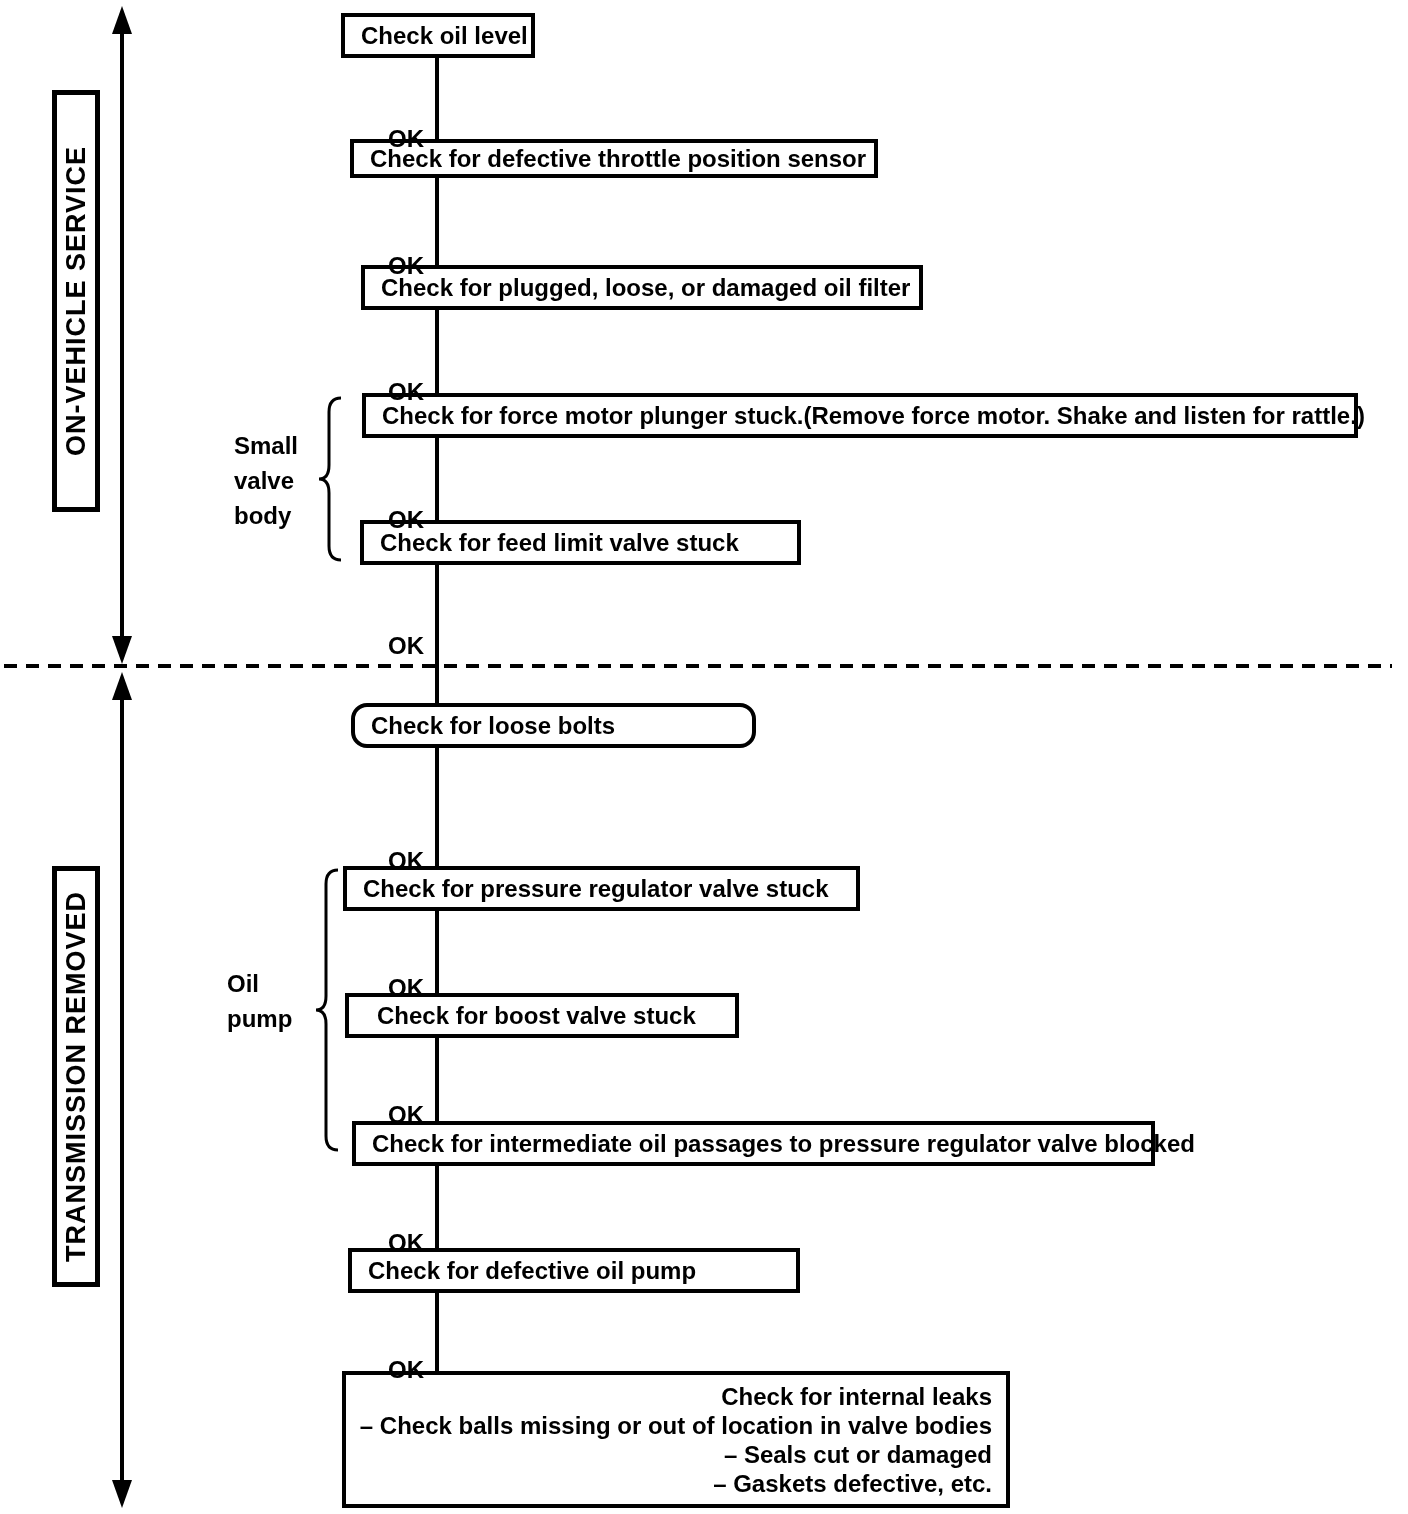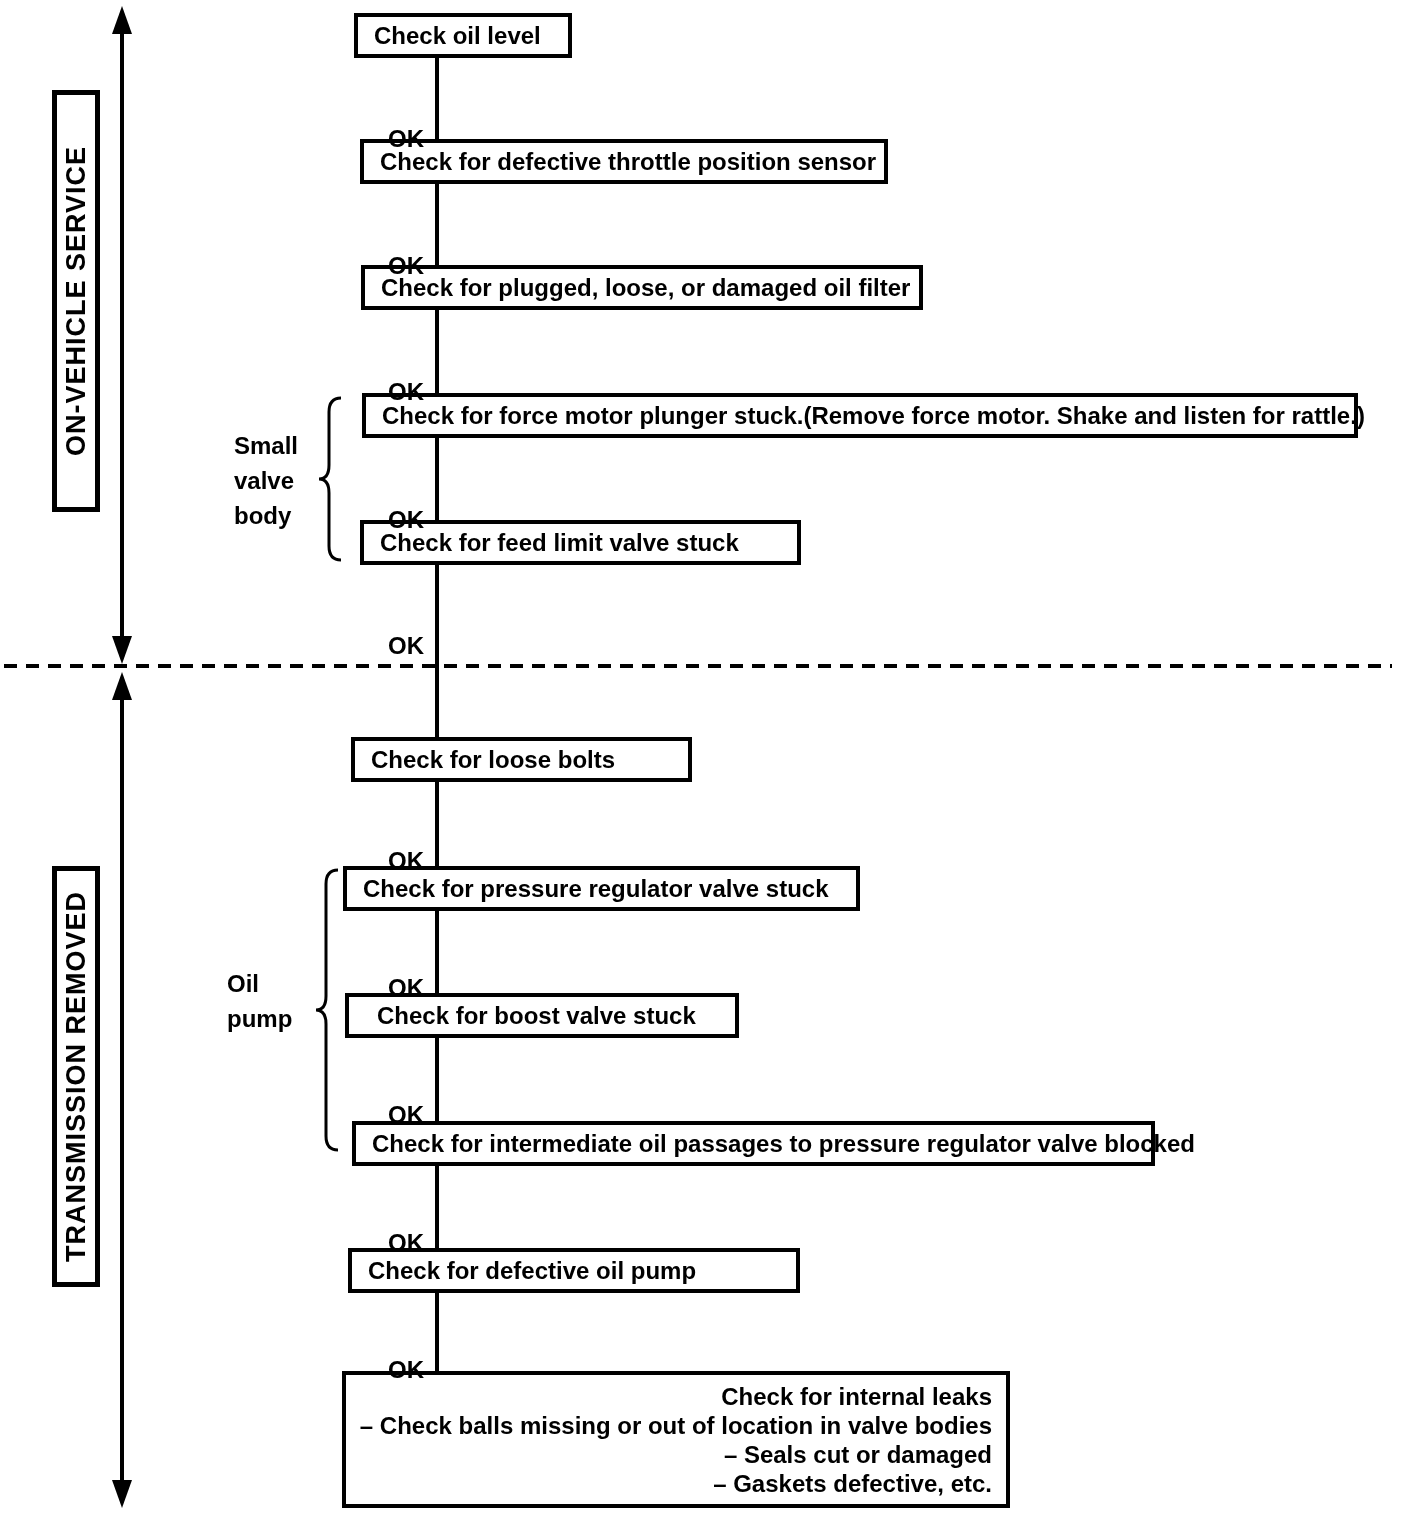--- a/index.html
+++ b/index.html
@@ -132,42 +132,42 @@
   <div class="group-label" style="left:234px; top:428px;">
     <div>Small</div>
     <div>valve</div>
     <div>body</div>
   </div>
   <div class="group-label" style="left:227px; top:966px;">
     <div>Oil</div>
     <div>pump</div>
   </div>
 
-  <div class="step-box" style="left:354px; top:13px; width:218px; height:45px;">
+  <div class="step-box" style="left:341px; top:13px; width:194px; height:45px;">
     <span>Check oil level</span>
   </div>
 
-  <div class="step-box" style="left:360px; top:139px; width:528px; height:45px;">
+  <div class="step-box" style="left:350px; top:139px; width:528px; height:39px;">
     <span>Check for defective throttle position sensor</span>
   </div>
 
   <div class="step-box" style="left:361px; top:265px; width:562px; height:45px;">
     <span>Check for plugged, loose, or damaged oil filter</span>
   </div>
 
   <div class="step-box split" style="left:362px; top:393px; width:996px; height:45px;">
     <span>Check for force motor plunger stuck.</span>
     <span>(Remove force motor. Shake and listen for rattle.)</span>
   </div>
 
   <div class="step-box" style="left:360px; top:520px; width:441px; height:45px;">
     <span>Check for feed limit valve stuck</span>
   </div>
 
-  <div class="step-box" style="left:351px; top:737px; width:341px; height:45px;">
+  <div class="step-box" style="left:351px; top:703px; width:405px; height:45px;border-radius:16px;">
     <span>Check for loose bolts</span>
   </div>
 
   <div class="step-box" style="left:343px; top:866px; width:517px; height:45px;">
     <span>Check for pressure regulator valve stuck</span>
   </div>
 
   <div class="step-box" style="left:345px; top:993px; width:394px; height:45px;padding-left:28px;">
     <span>Check for boost valve stuck</span>
   </div>

